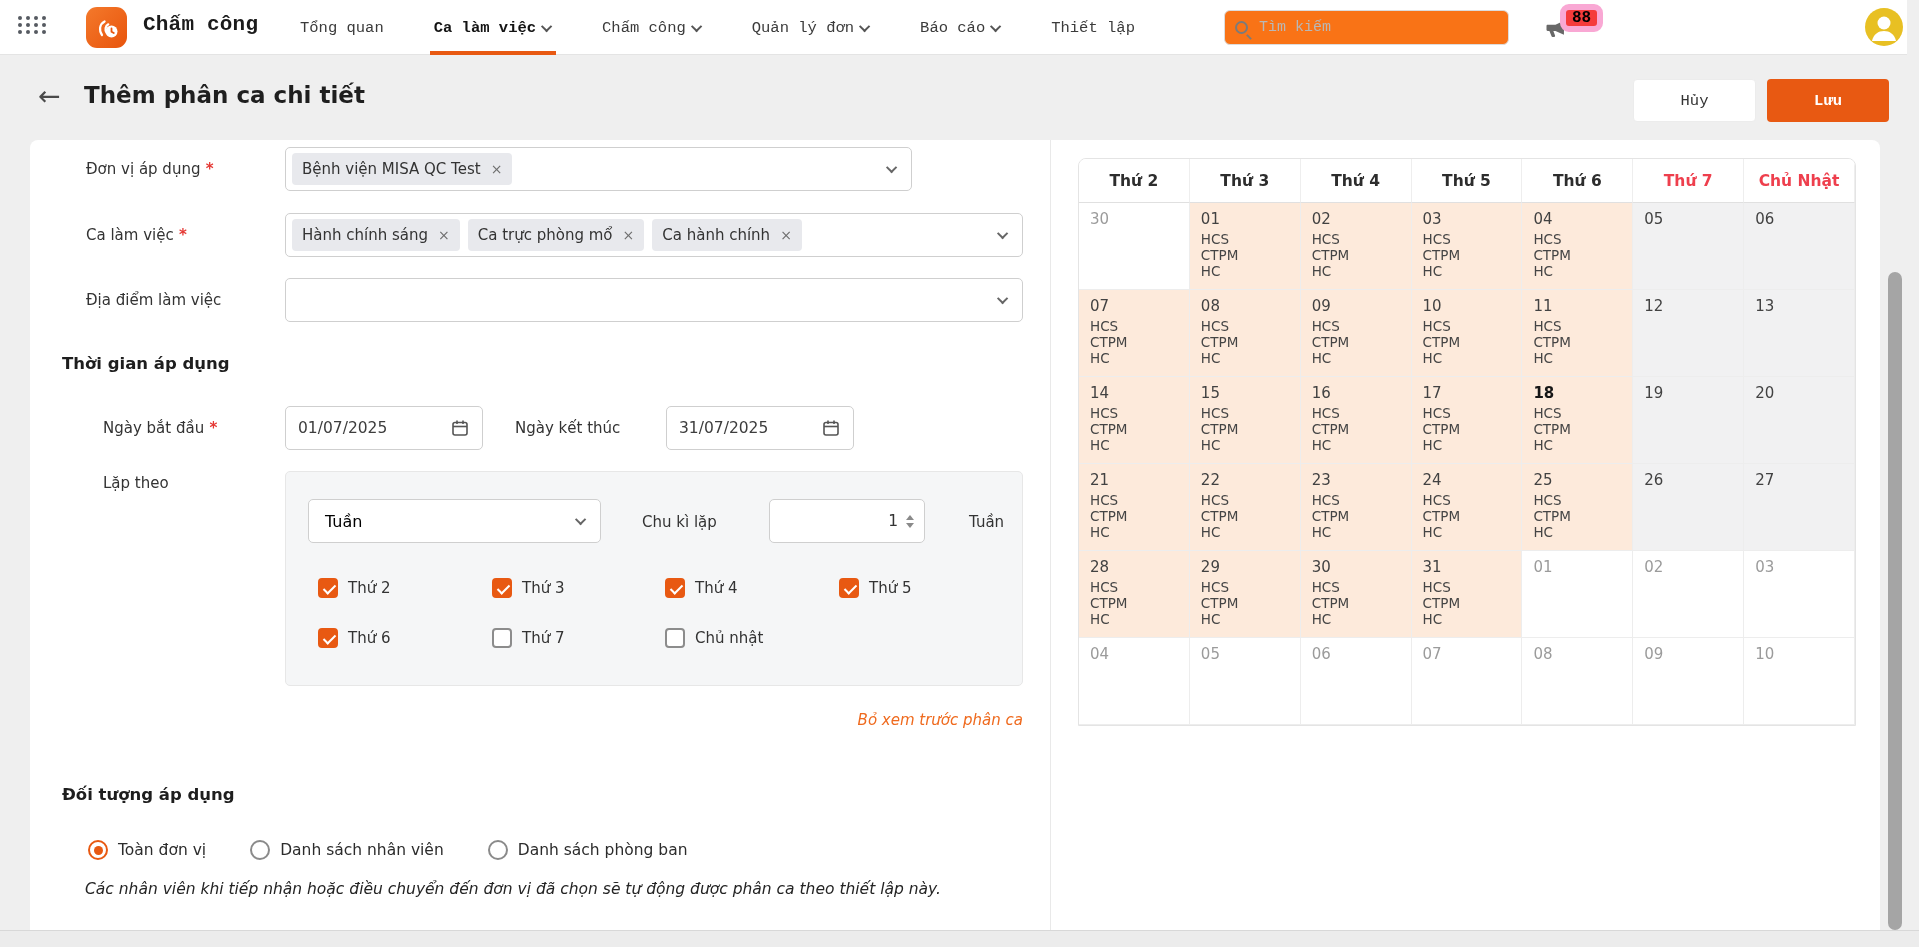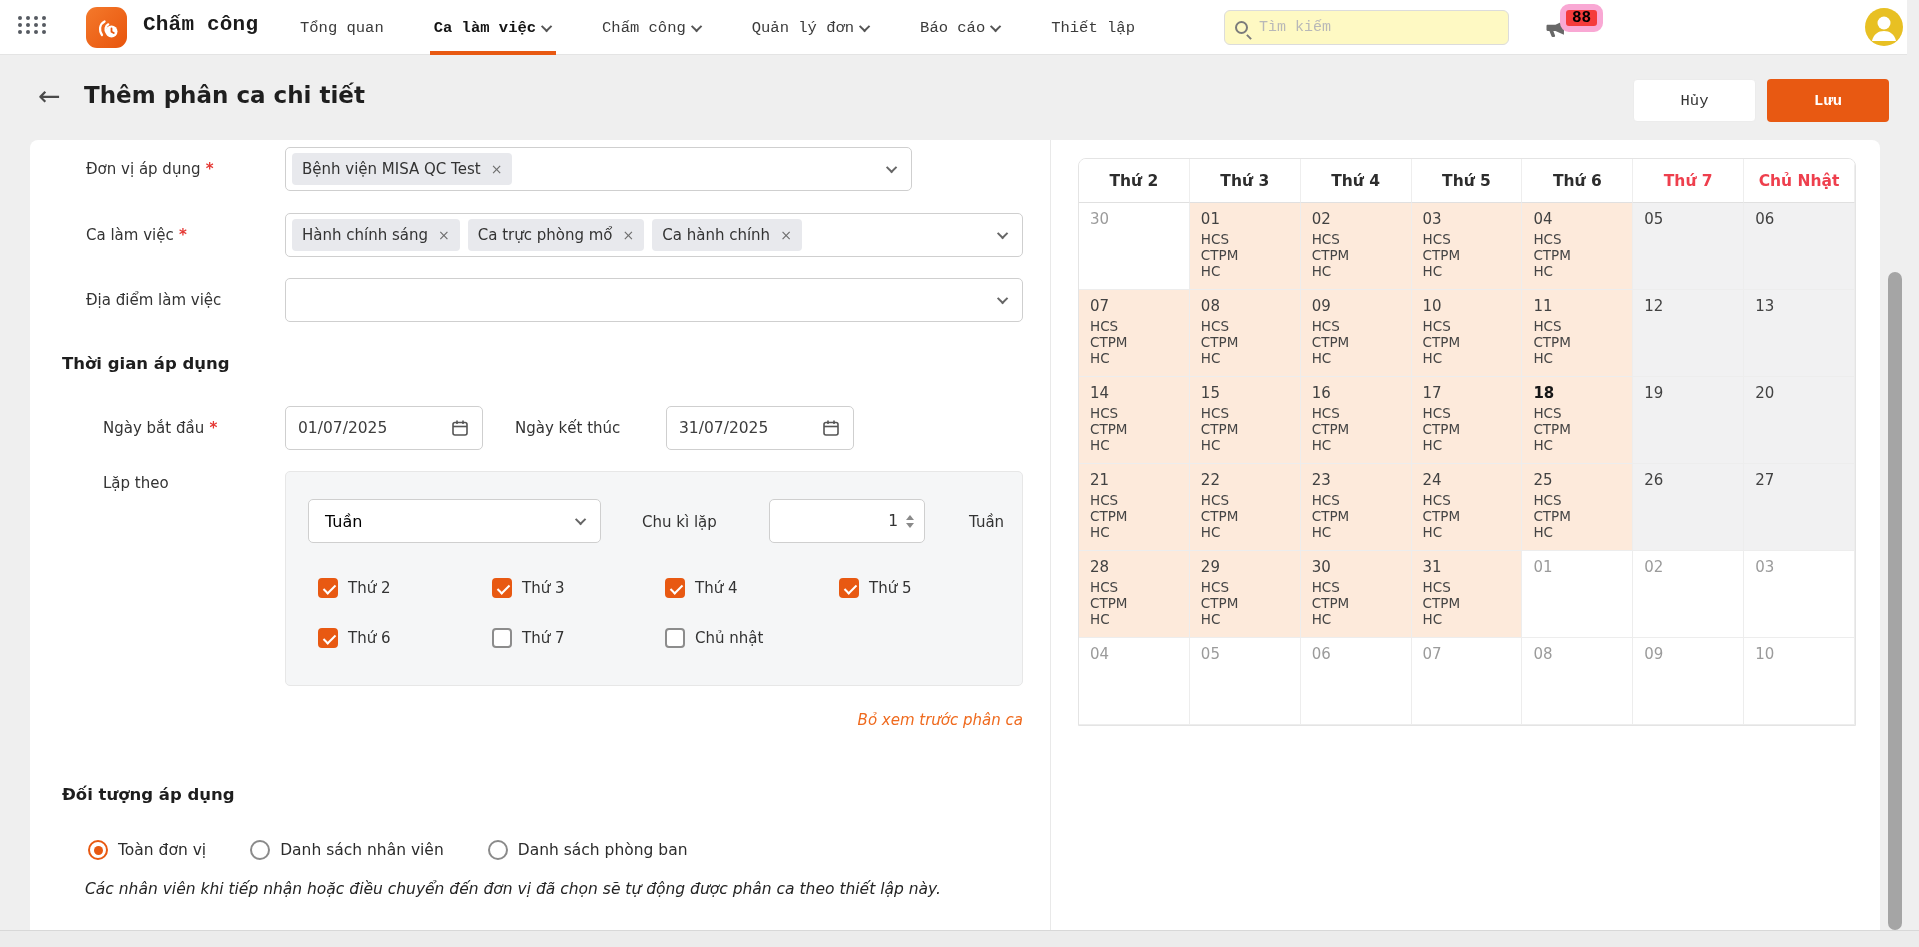--- a/index.html
+++ b/index.html
@@ -21,21 +21,21 @@
   .topnav{position:absolute;top:0;left:0;right:12px;height:55px;background:#fff;border-bottom:1px solid #e4e4e4;font-family:Liberation Mono, monospace;}
   .grid-icon{position:absolute;left:18px;top:16px;display:grid;grid-template-columns:repeat(4,5px);grid-gap:3px;cursor:pointer;}
   .grid-icon i{width:4px;height:4px;border-radius:50%;background:#565a61;}
   .logo{position:absolute;left:86px;top:7px;width:41px;height:41px;border-radius:11px;background:linear-gradient(135deg,#f4792b,#e8540c);display:flex;align-items:center;justify-content:center;}
   .app-title{position:absolute;left:143px;top:13px;font-size:21px;font-weight:bold;color:#1b1b1b;letter-spacing:.2px;}
   .nav-items{position:absolute;left:300px;top:0;height:55px;display:flex;align-items:center;gap:50px;}
   .nav-item{position:relative;height:55px;display:flex;align-items:center;gap:8px;font-size:15.5px;color:#3b3b3b;cursor:pointer;white-space:nowrap;}
   .nav-item.active{font-weight:bold;color:#141414;}
   .nav-item.active::after{content:"";position:absolute;left:-4px;right:-4px;bottom:0;height:4px;background:var(--orange);}
   .chev{width:8px;height:8px;border-left:2px solid #555;border-bottom:2px solid #555;transform:rotate(-45deg) translateY(-2px);display:inline-block;}
-  .searchbox{position:absolute;left:1224px;top:10px;width:285px;height:35px;border:1px solid #dcdcdc;border-radius:6px;background:#fef9c3;display:flex;align-items:center;padding:0 10px;}
+  .searchbox{position:absolute;left:1224px;top:10px;width:285px;height:35px;border:1px solid #dcdcdc;border-radius:6px;background:#f97316;display:flex;align-items:center;padding:0 10px;}
   .searchbox input{border:none;outline:none;font-size:15px;color:#444;width:100%;background:transparent;font-family:inherit;}
   .searchbox input::placeholder{color:#b8b8b8;}
   .mag{width:13px;height:13px;border:2px solid #7b7b7b;border-radius:50%;position:relative;margin-right:9px;flex:none;}
   .mag::after{content:"";position:absolute;width:2px;height:6px;background:#7b7b7b;left:11px;top:11px;transform:rotate(-45deg);}
   .notif{position:absolute;left:1542px;top:14px;cursor:pointer;}
   .badge{position:absolute;left:1560px;top:4px;background:var(--badge-red);color:#000000;font-size:16px;font-weight:bold;padding:1px 6px;border-radius:9px;border:6px solid #f9a8d4;line-height:14px;}
   .avatar{position:absolute;left:1865px;top:8px;width:38px;height:38px;border-radius:50%;background:#e8c023;display:flex;align-items:center;justify-content:center;cursor:pointer;}
 
   
   .back-arrow{position:absolute;left:38px;top:82px;font-size:27px;color:#4a4a4a;cursor:pointer;line-height:1;}

